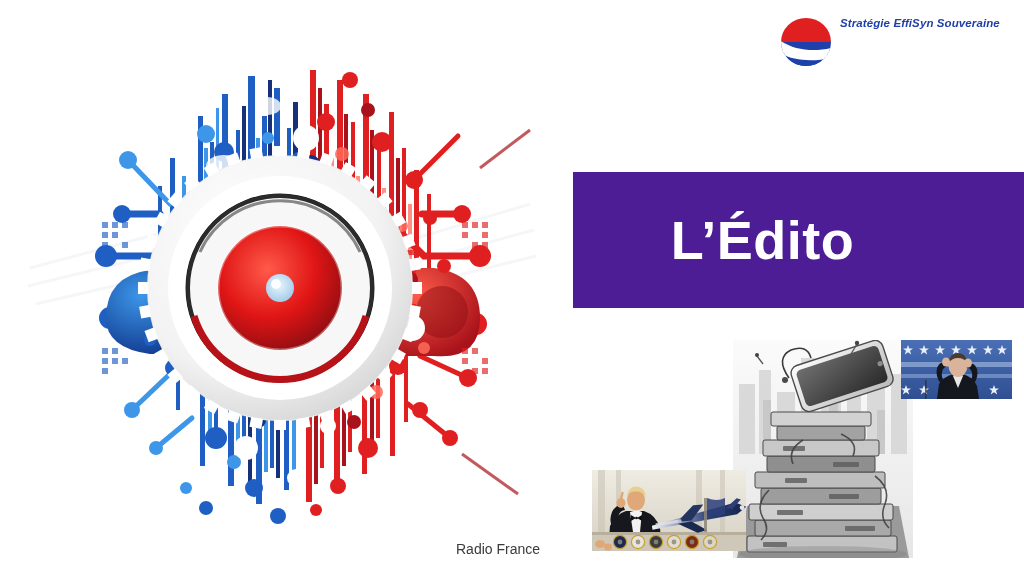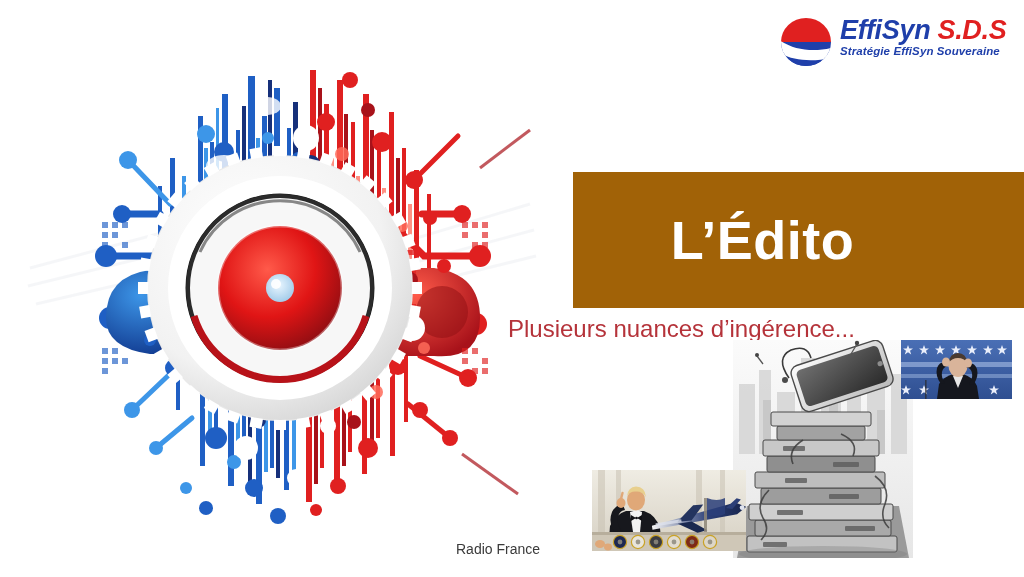--- a/index.html
+++ b/index.html
@@ -59,21 +59,21 @@
     white-space: nowrap;
   }
 
   
   #title-banner {
     position: absolute;
     left: 573px;
     top: 172px;
     width: 451px;
     height: 136px;
-    background: #a16207;
+    background: #4c1d95;
   }
   #title-text {
     position: absolute;
     left: 0;
     right: 72px;
     top: 50%;
     transform: translateY(-50%);
     text-align: center;
     color: #ffffff;
     font-size: 54px;
@@ -165,23 +165,20 @@
         <g clip-path="url(#logoClip)">
           <rect x="0" y="0" width="56" height="26" fill="#e02020"></rect>
           <rect x="0" y="26" width="56" height="26" fill="#1f3faa"></rect>
           <path d="M-4 20 C 12 34, 36 38, 60 30 L 60 38 C 34 46, 10 42, -4 30 Z" fill="#ffffff"></path>
           <path d="M-4 34 C 10 44, 34 48, 60 42 L 60 52 L -4 52 Z" fill="#1f3faa"></path>
           <path d="M-4 30 C 12 40, 36 44, 60 36 L 60 40 C 34 48, 10 44, -4 34 Z" fill="#ffffff"></path>
         </g>
       </svg>
     </div>
     <div id="logo-text-row">
-      <div class="logo-main">
-        <span class="logo-effisyn">EffiSyn</span><span class="logo-sds">S.D.S</span>
-      </div>
       <div class="logo-tagline">Stratégie EffiSyn Souveraine</div>
     </div>
   </div>
 
   <div id="illustration">
     <svg viewBox="0 0 540 540" xmlns="http://www.w3.org/2000/svg">
       <defs>
         <radialGradient id="eyeGrad" cx="40%" cy="35%" r="70%">
           <stop offset="0%" stop-color="#ff5a4a"></stop>
           <stop offset="55%" stop-color="#e01515"></stop>
@@ -545,21 +542,20 @@
         <circle r="14" fill="url(#pupilGrad)"></circle>
         <circle cx="-4" cy="-4" r="5" fill="#ffffff" opacity="0.9"></circle>
       </g>
     </svg>
   </div>
 
   <div id="title-banner">
     <div id="title-text">L’Édito</div>
   </div>
 
-  <div id="subtitle">Plusieurs nuances d’ingérence...</div>
 
   <div id="credit">Radio France</div>
 
   <div id="photo-devices">
     <svg viewBox="0 0 180 218" xmlns="http://www.w3.org/2000/svg">
       <defs>
         <linearGradient id="dvSky" x1="0" y1="0" x2="0" y2="1">
           <stop offset="0%" stop-color="#fbfbfb"></stop>
           <stop offset="100%" stop-color="#e6e6e6"></stop>
         </linearGradient>

